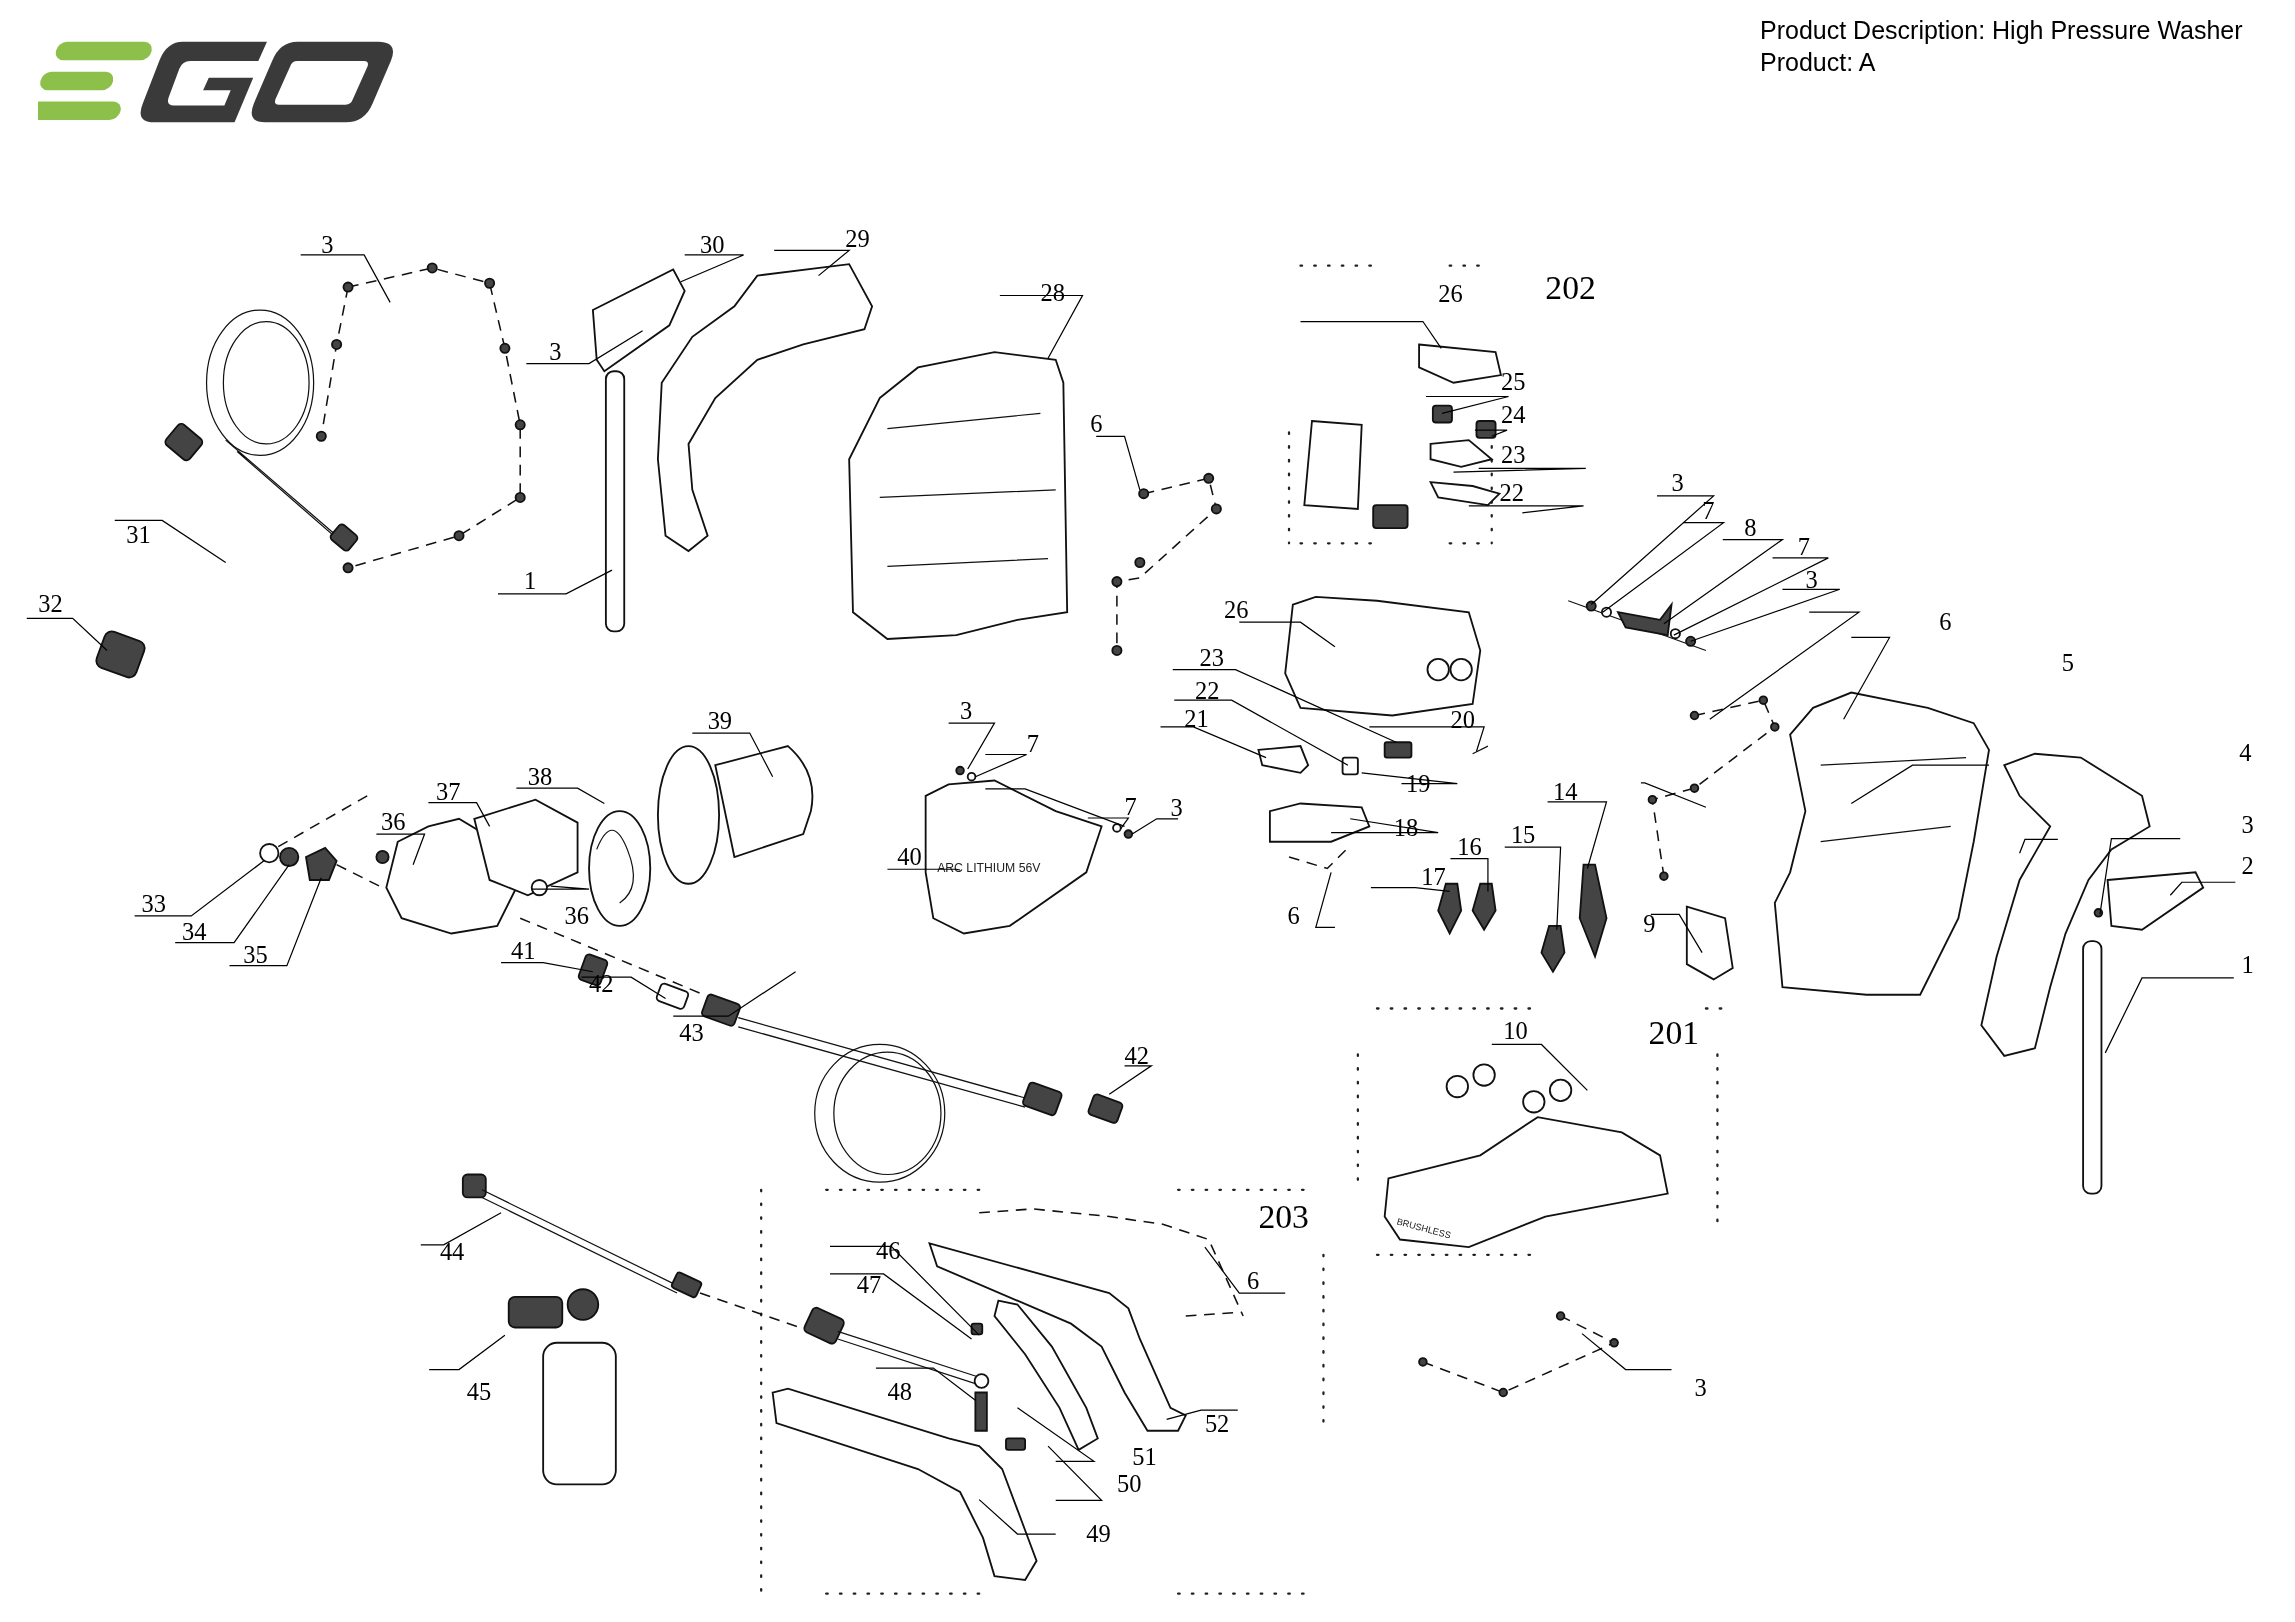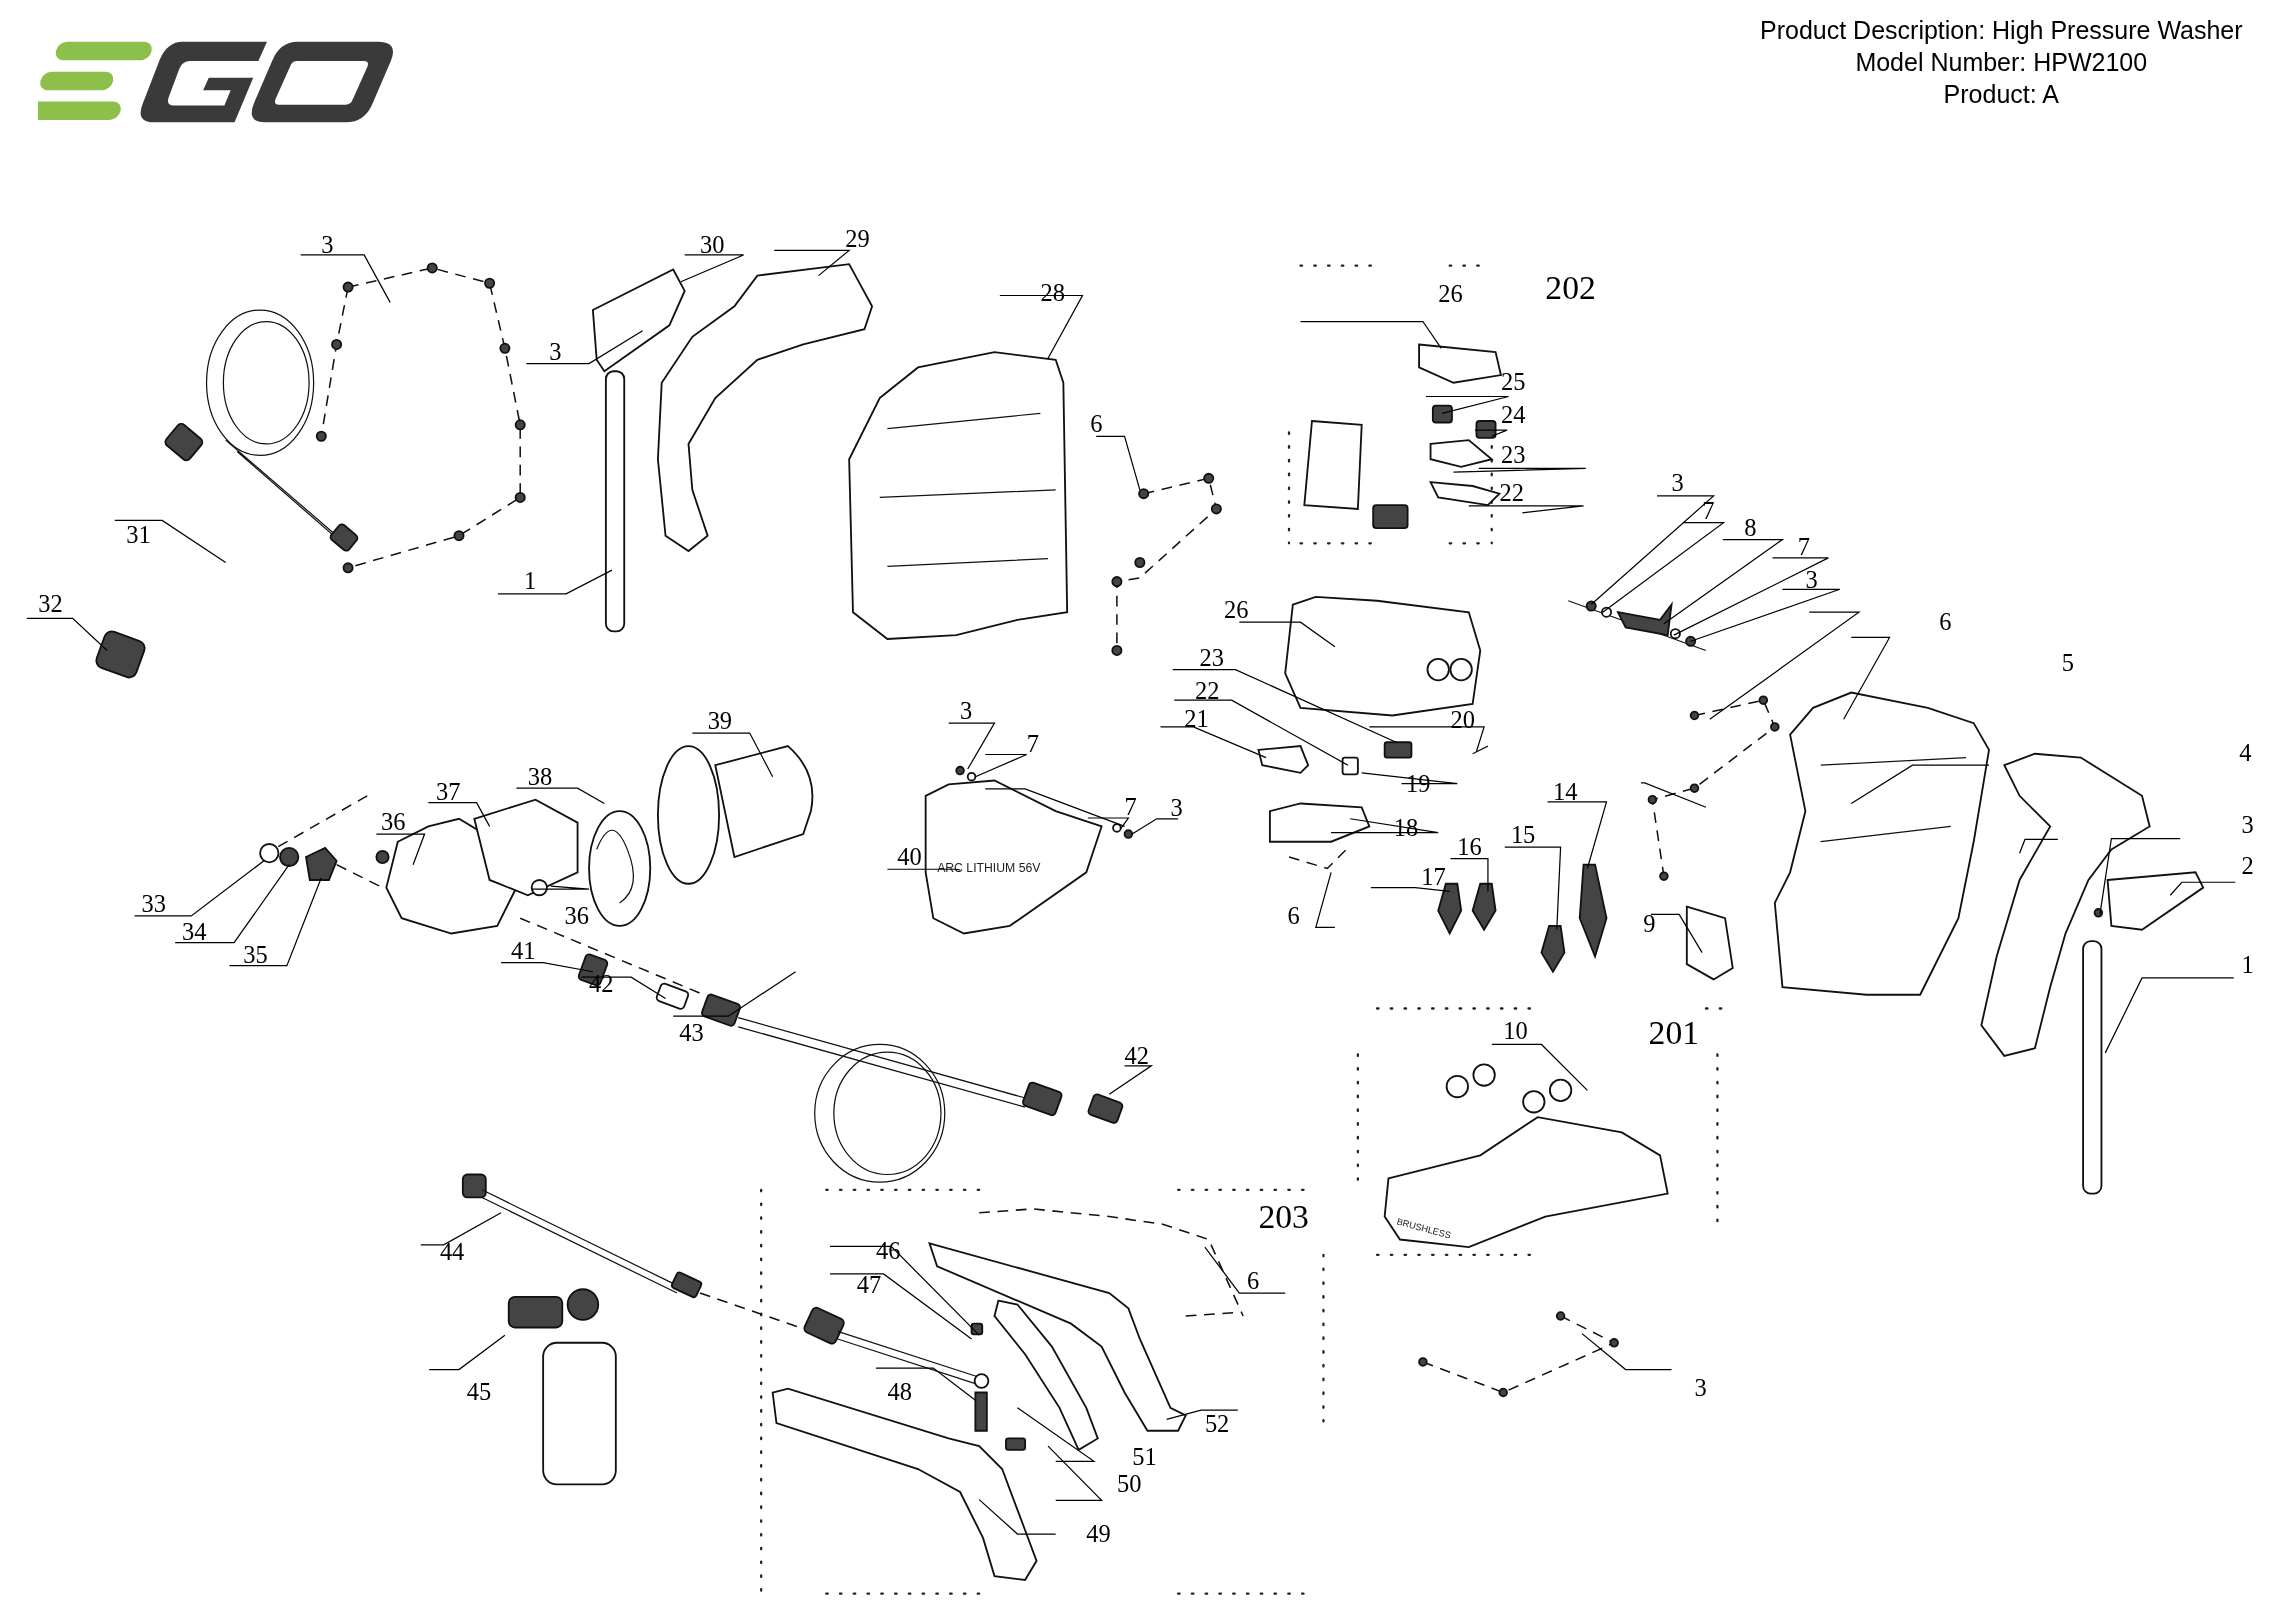--- a/index.html
+++ b/index.html
@@ -1,19 +1,19 @@
 <!DOCTYPE html>
 <html style="font-size:12.2px"><head>
 <meta charset="utf-8">
 <style>
   html, body { margin:0; padding:0; background:#ffffff; }
   body { width:2295px; height:1623px; position:relative; overflow:hidden; font-family:"Liberation Sans", sans-serif; color:#000; }
   .logo { position:absolute; left:38px; top:38px; width:383px; height:92px; }
   .info { position:absolute; left:1760px; top:13.8px; font-family:"Liberation Sans", sans-serif; font-size:25px; line-height:32px; color:#000; }
-  .info div { white-space:nowrap;text-align:center; }
+  .info div { white-space:nowrap; }
   svg.diagram { position:absolute; left:0; top:0; width:2295px; height:1623px; }
   .lbl { font-family:"Liberation Serif", serif; font-size:32px; fill:#000; }
   .grp { font-family:"Liberation Serif", serif; font-size:44px; fill:#000; }
   .leader { stroke:#000; stroke-width:1.6; fill:none; }
   .part { stroke:#111; stroke-width:2.4; fill:#fff; }
   .partd { stroke:#111; stroke-width:2.4; fill:#444; }
   .thin { stroke:#111; stroke-width:1.6; fill:none; }
   .dash { stroke:#111; stroke-width:2; fill:none; stroke-dasharray:14 10; }
   .dots { stroke:#222; stroke-width:3; fill:none; stroke-dasharray:2 16; stroke-linecap:round; }
 </style>
@@ -27,21 +27,20 @@
     <rect x="3" y="83" width="125" height="24" rx="12" fill="#8cc04b" transform="skewX(-12)"></rect>
   </g>
   <g transform="skewX(-12)">
     <path d="M190 5 H300 L294 30 H205 Q195 30 193 40 L187 78 Q186 88 196 88 H262 L266 68 H230 L234 52 H292 L280 110 H175 Q150 110 155 85 L165 28 Q170 5 190 5 Z" fill="#3a3a3a"></path>
     <path d="M340 5 H445 Q472 5 467 30 L455 85 Q450 110 425 110 H320 Q295 110 300 85 L312 30 Q317 5 340 5 Z M345 30 Q338 30 337 37 L327 80 Q326 87 333 87 H420 Q427 87 428 80 L438 37 Q439 30 432 30 Z" fill="#3a3a3a" fill-rule="evenodd"></path>
   </g>
 </svg>
 
 <div class="info">
   <div>Product Description: High Pressure Washer</div>
-  <div>Model Number: HPW2100</div>
   <div>Product: A</div>
 </div>
 
 <svg class="diagram" viewBox="0 0 3000 2121">
 
   <g>
     <path class="dots" d="M1700 347 H1800 M1895 347 H1935"></path>
     <path class="dots" d="M1685 565 V710 M1950 565 V710"></path>
     <path class="dots" d="M1700 710 H1800 M1895 710 H1935"></path>
   </g>

